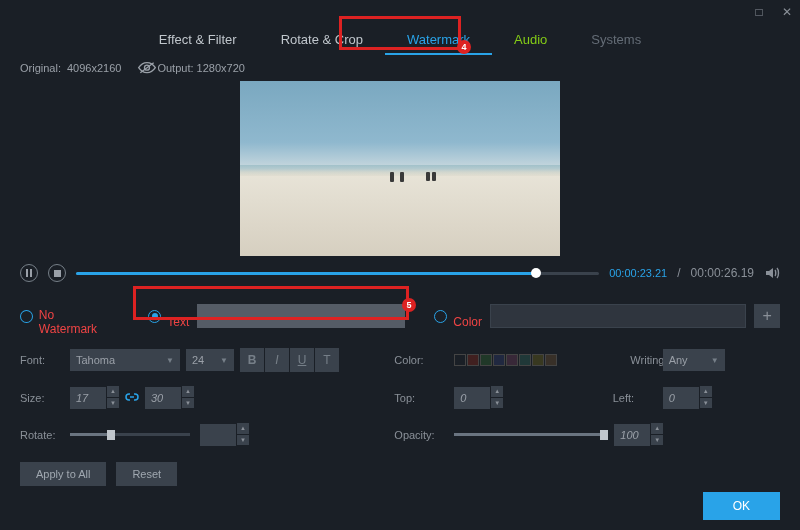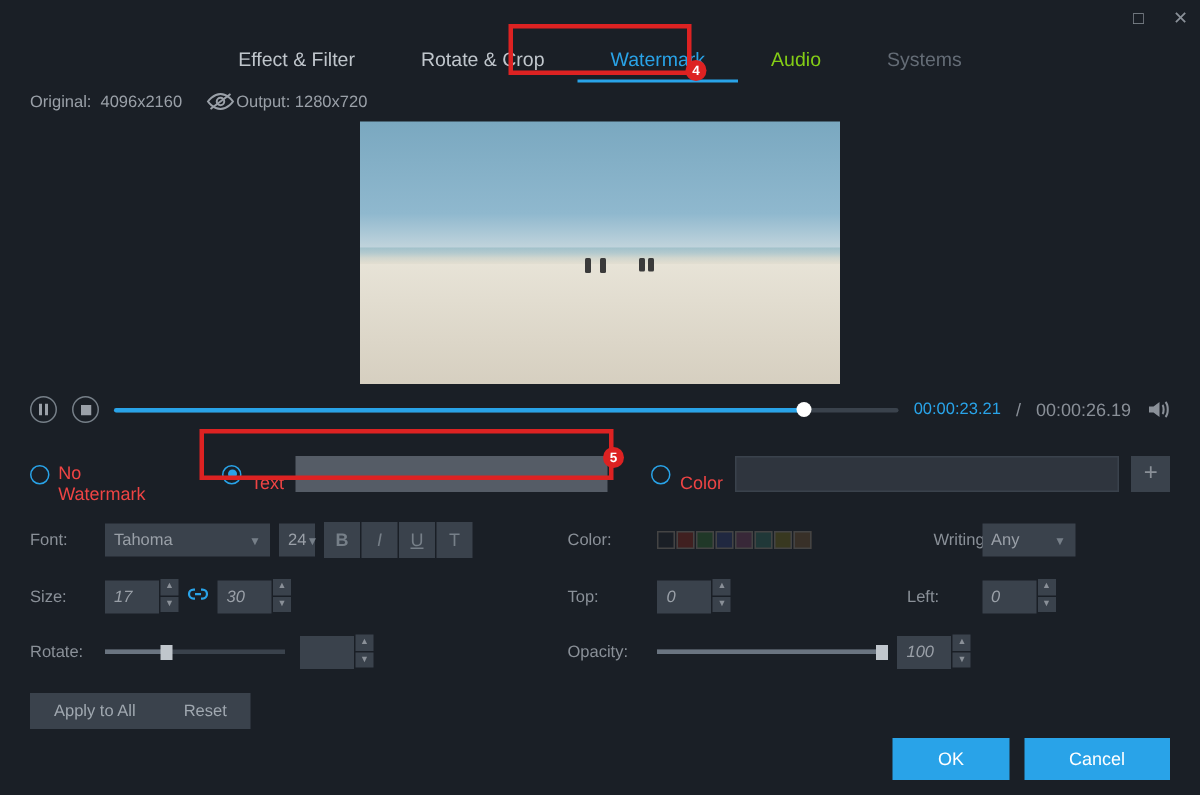--- a/index.html
+++ b/index.html
@@ -53,21 +53,21 @@
   .link-icon { color: #29a3e8; margin: 0 6px; }
   .fmt-group { display: flex; gap: 1px; }
   .fmt { width: 24px; height: 24px; background: #3a424c; display: flex; align-items: center; justify-content: center; color: #767f88; cursor: pointer; font-size: 12px; }
   .swatches { display: flex; gap: 1px; }
   .sw { width: 12px; height: 12px; border: 1px solid #444; cursor: pointer; }
   .slider-wrap { display: flex; align-items: center; gap: 10px; }
   .slider { width: 120px; height: 3px; background: #3a424c; position: relative; cursor: pointer; }
   .slider-fill { position: absolute; left: 0; top: 0; bottom: 0; background: #6a7480; }
   .slider-thumb { position: absolute; top: 50%; width: 8px; height: 10px; background: #c0c6cc; transform: translate(-50%, -50%); }
   
-  .btn-row { padding: 10px 20px; display: flex; }
+  .btn-row { padding: 10px 20px; display: flex; gap: 10px; }
   .btn { background: #3a424c; color: #a0a8b0; border: none; padding: 6px 16px; font-size: 11px; cursor: pointer; }
   
   .footer { position: absolute; bottom: 10px; right: 20px; display: flex; gap: 10px; }
   .btn-primary { background: #29a3e8; color: #fff; border: none; padding: 7px 30px; font-size: 12px; cursor: pointer; }
   
   .chev { font-size: 8px; color: #767f88; }
 </style>
 </head>
 <body>
 
@@ -164,21 +164,21 @@
 </div>
 
 <div class="props">
 
   <label>Font:</label>
   <div style="display:flex;gap:6px;align-items:center">
     <div class="sel" style="width:110px">
         <span>Tahoma</span>
         <span class="chev">▼</span>
       </div>
-    <div class="sel" style="width:24px">
+    <div class="sel" style="width:48px">
         <span>24</span>
         <span class="chev">▼</span>
       </div>
     <div class="fmt-group">
       <div class="fmt" style="font-weight:bold">B</div>
       <div class="fmt" style="font-style:italic">I</div>
       <div class="fmt" style="text-decoration:underline">U</div>
       <div class="fmt">T</div>
     </div>
   </div>
@@ -266,14 +266,13 @@
   </div>
 </div>
 
 <div class="btn-row">
   <button class="btn">Apply to All</button>
   <button class="btn">Reset</button>
 </div>
 
 <div class="footer">
   <button class="btn-primary">OK</button>
-  <button class="btn-primary">Cancel</button>
 </div>
 
 </body></html>

